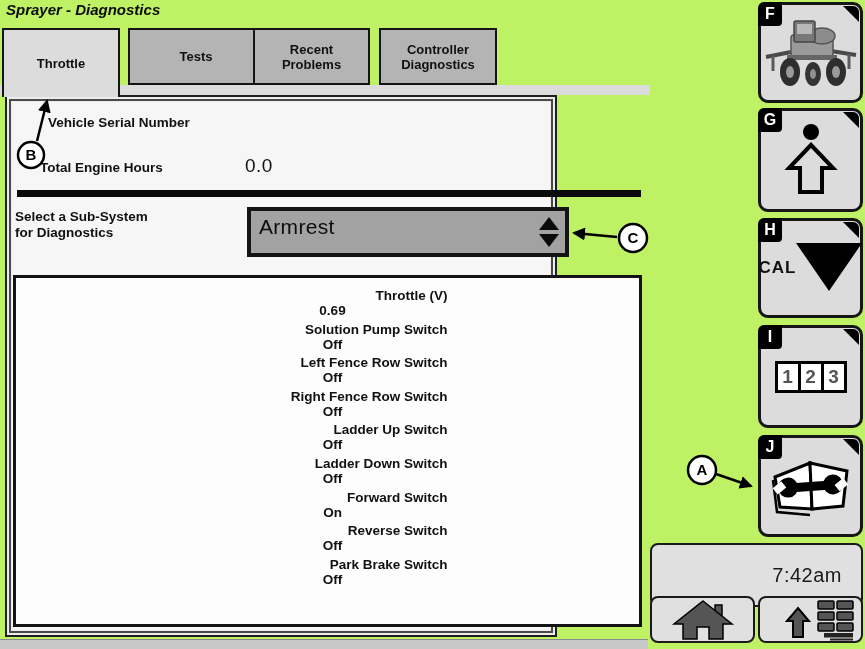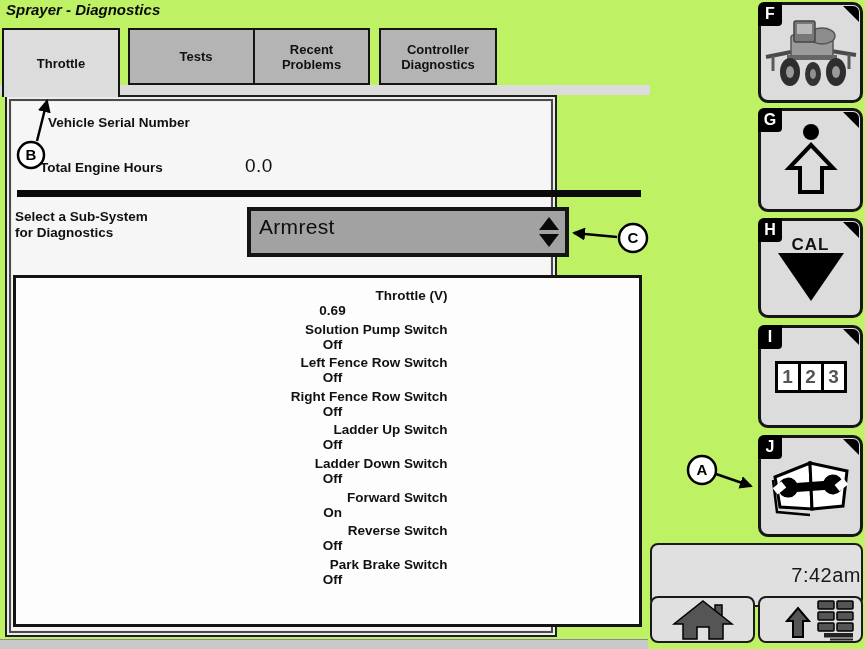--- a/index.html
+++ b/index.html
@@ -82,36 +82,36 @@
     position:absolute; top:-3px; left:-3px; width:24px; height:24px;
     background:#000; color:#fff; font-size:16px; font-weight:bold;
     display:flex; align-items:center; justify-content:center;
     border-radius:6px 0 4px 0; z-index:2;
   }
   .corner-notch {
     position:absolute; top:1px; right:1px; width:0; height:0;
     border-top:16px solid #000; border-left:16px solid transparent;
     border-top-right-radius:6px;
   }
-  .cal-wrap { display:flex; flex-direction:column; align-items:center; }
+  .cal-wrap { display:flex; flex-direction:row; align-items:center; }
   .cal-text { font-size:17px; font-weight:bold; letter-spacing:1px; }
   .cal-tri { width:0;height:0;border-left:33px solid transparent;border-right:33px solid transparent;border-top:48px solid #000; margin-top:-2px;}
   .counter-wrap { display:flex; }
   .digit-box {
     width:26px; height:32px; background:#fff; border:3px solid #000;
     display:flex; align-items:center; justify-content:center;
     font-size:19px; font-weight:bold; color:#555; margin-left:-3px;
   }
   .digit-box:first-child { margin-left:0; }
   
   .clock-box {
     position:absolute; left:650px; top:543px; width:213px; height:64px;
     background:#e0e0e0; border:2.5px solid #1a1a1a; border-radius:8px;
     display:flex; align-items:center; justify-content:flex-end;
-    font-size:20px; padding-right:0; color:#1a1a1a; letter-spacing:0.5px;
+    font-size:20px; padding-right:19px; color:#1a1a1a; letter-spacing:0.5px;
   }
   .bottom-btn {
     position:absolute; top:596px; width:105px; height:47px;
     background:#e0e0e0; border:2.5px solid #1a1a1a; border-radius:8px;
     display:flex; align-items:center; justify-content:center;
   }
   .bottom-strip {
     position:absolute; left:0; top:639px; width:648px; height:10px;
     background:#c8c8c8; border-top:1px solid #8a8a8a;
   }

